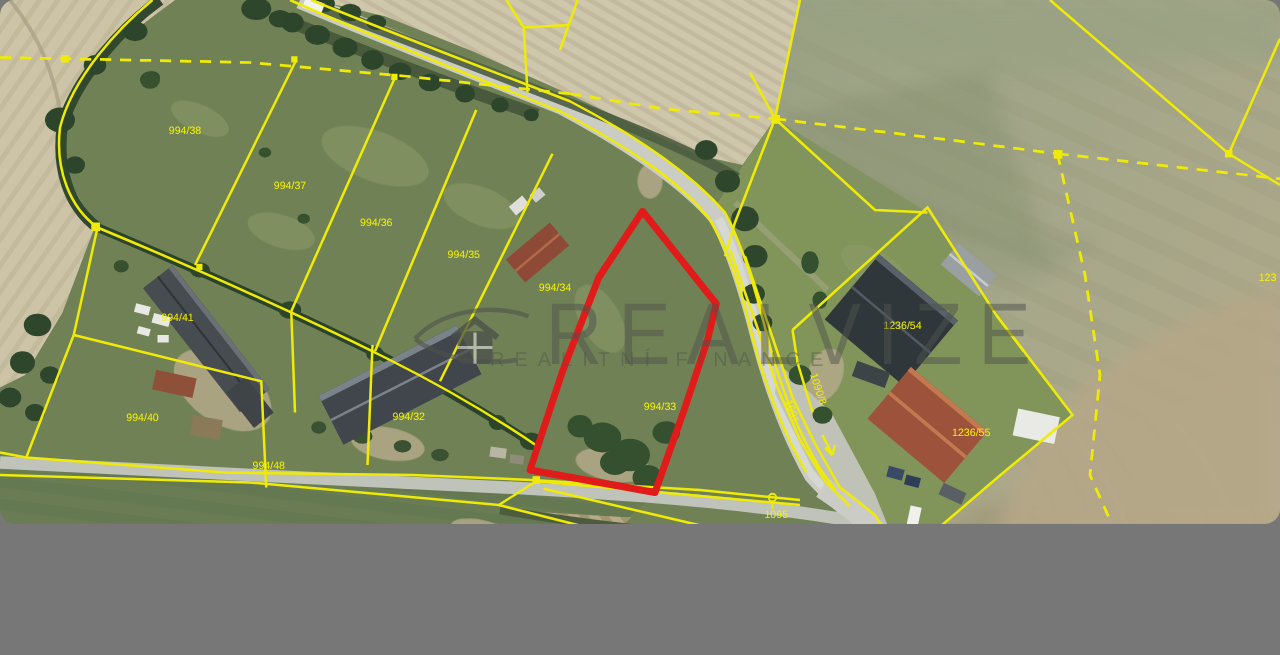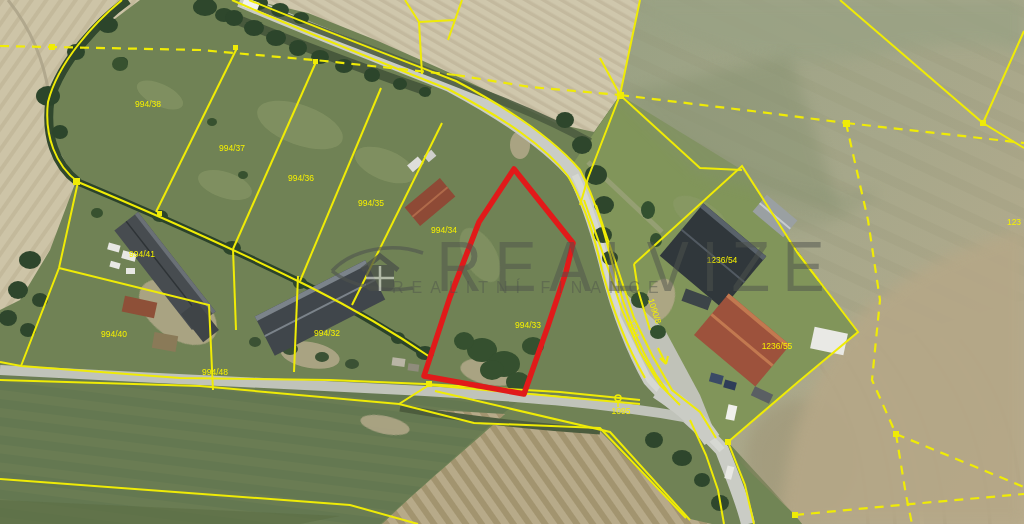--- a/index.html
+++ b/index.html
@@ -1,16 +1,16 @@
 <!DOCTYPE html>
 <html><head>
 <meta charset="utf-8">
 <style>
 html,body{margin:0;padding:0;background:#777;}
-#map{width:1024px;height:524px;position:relative;overflow:hidden;font-family:"Liberation Sans",sans-serif;}
+#map{width:1024px;height:419px;position:relative;overflow:hidden;font-family:"Liberation Sans",sans-serif;border-radius:12px;}
 </style>
 </head>
 <body>
 
 <div id="map">
 <svg width="1024" height="524" viewBox="0 0 1024 524">
 <defs>
 <linearGradient id="bigright" x1="0" y1="0" x2="1" y2="1">
 <stop offset="0" stop-color="#99a183"></stop>
 <stop offset="0.45" stop-color="#a6a78a"></stop>

